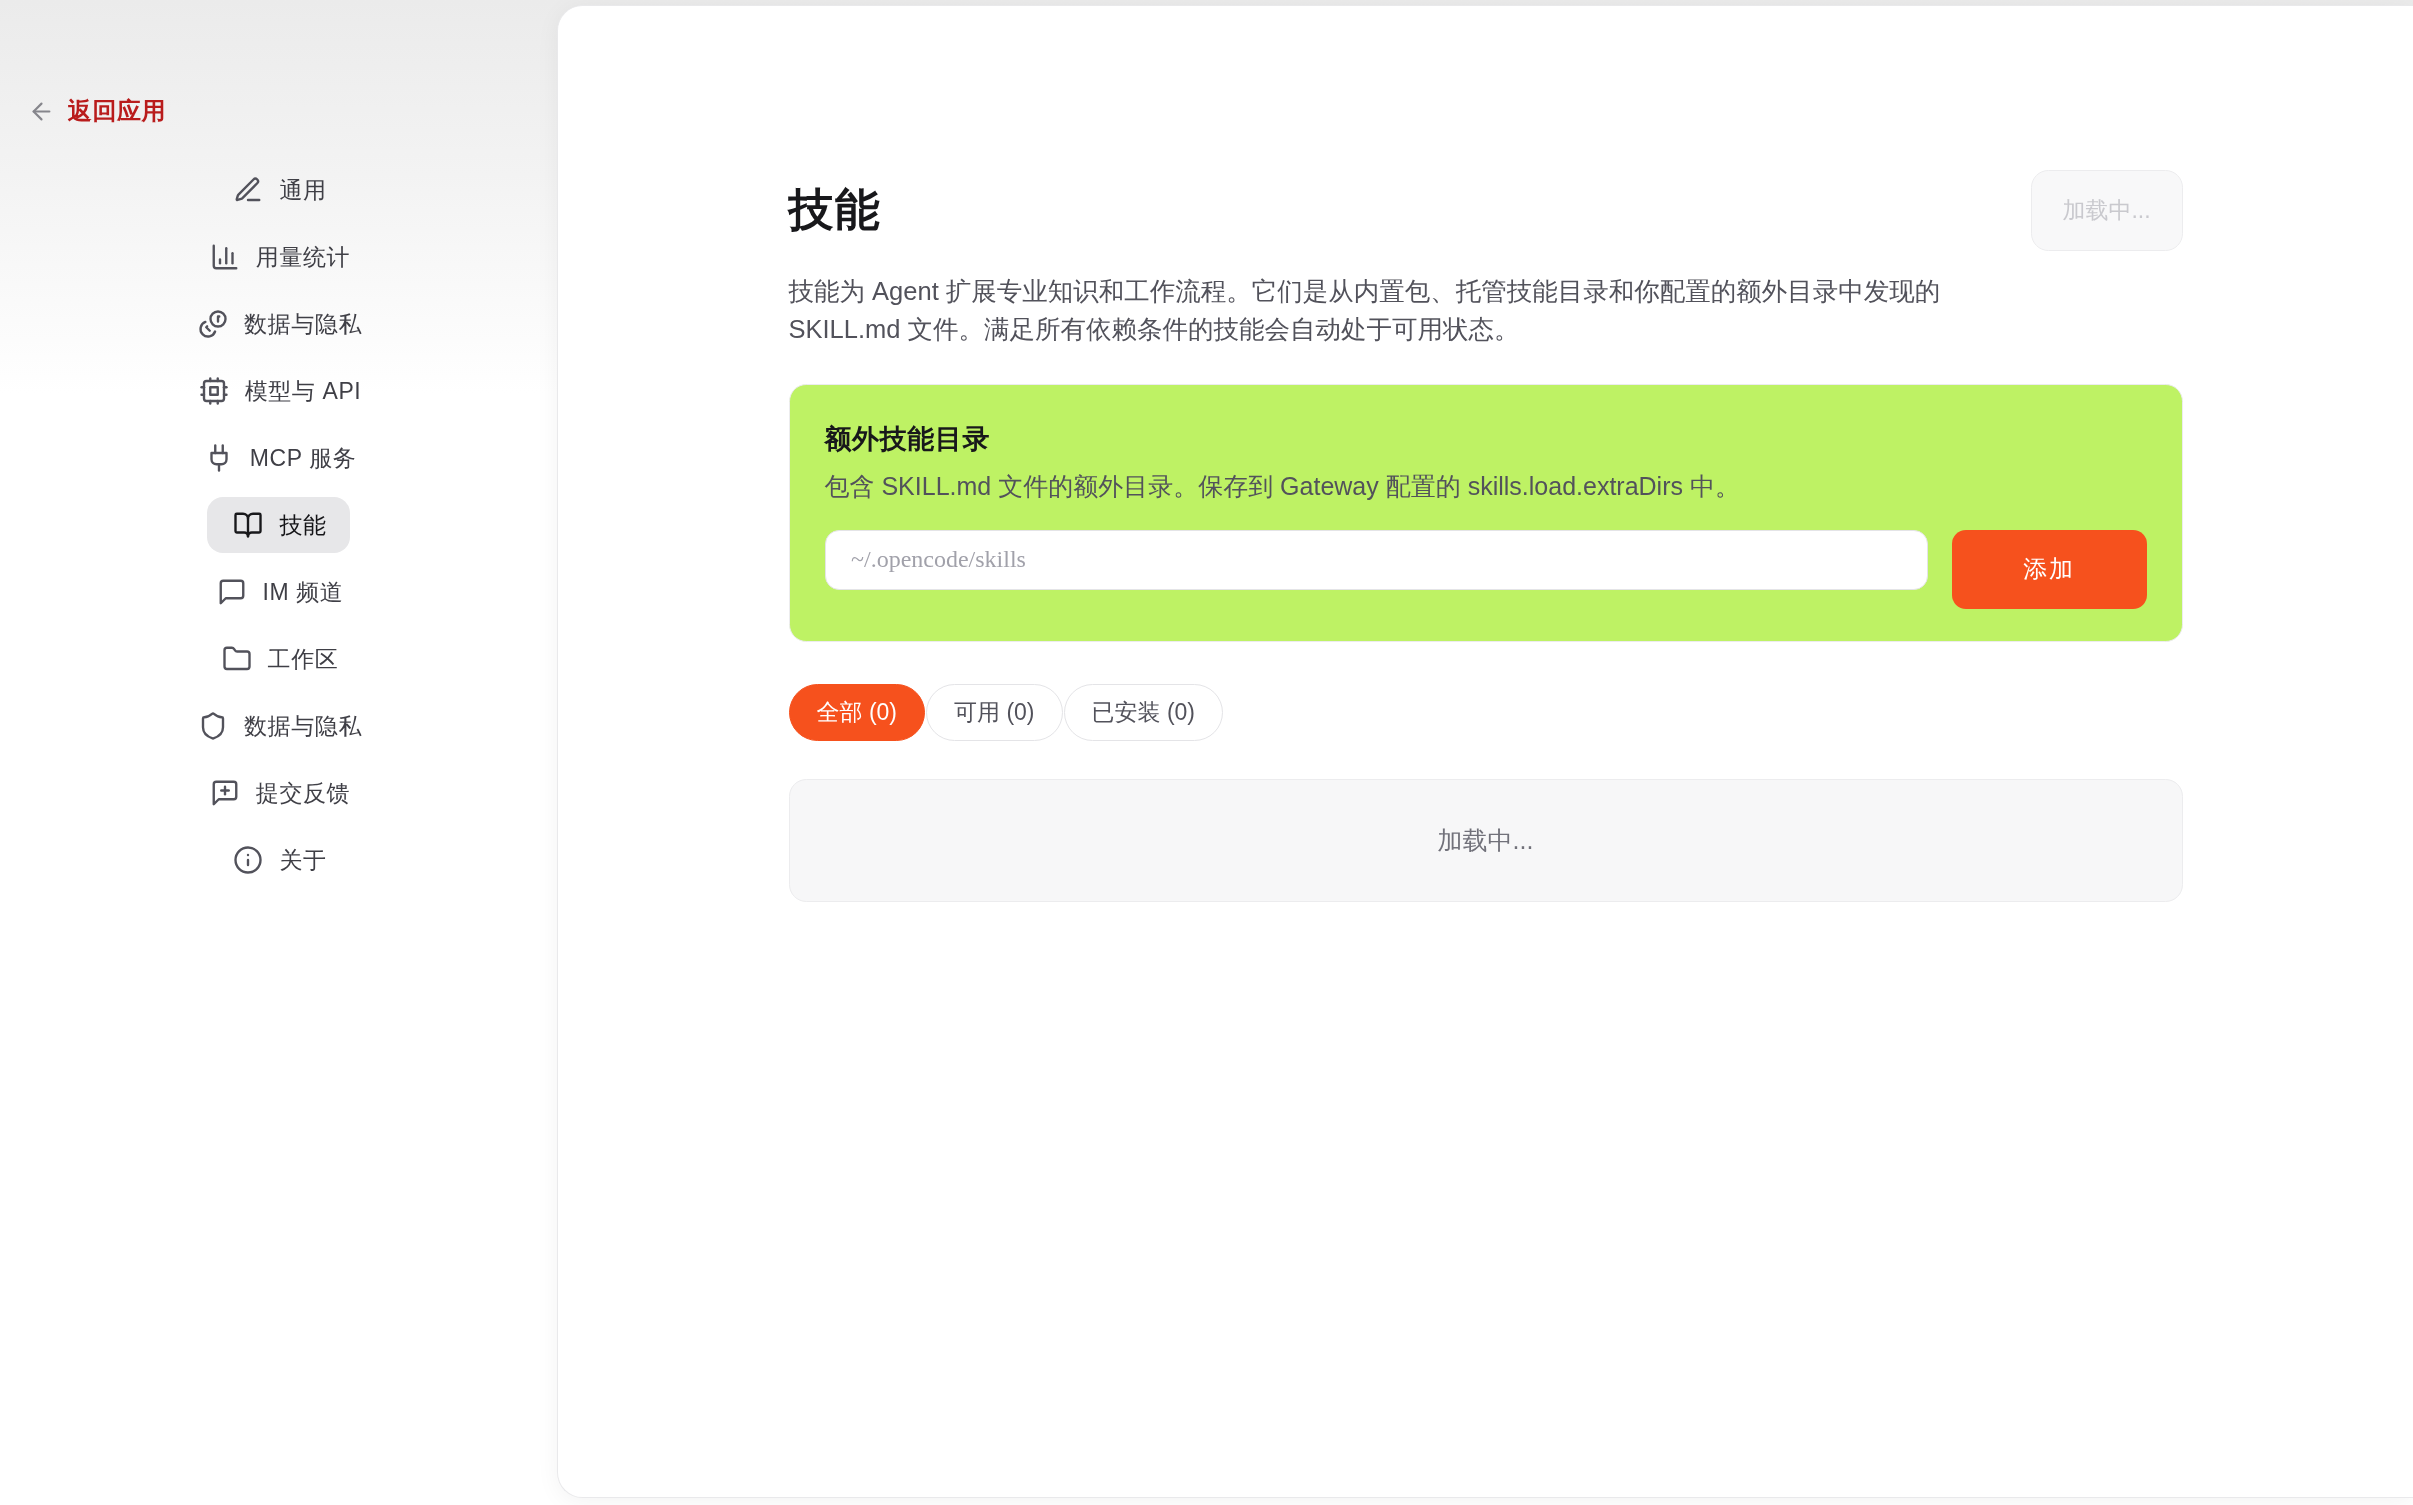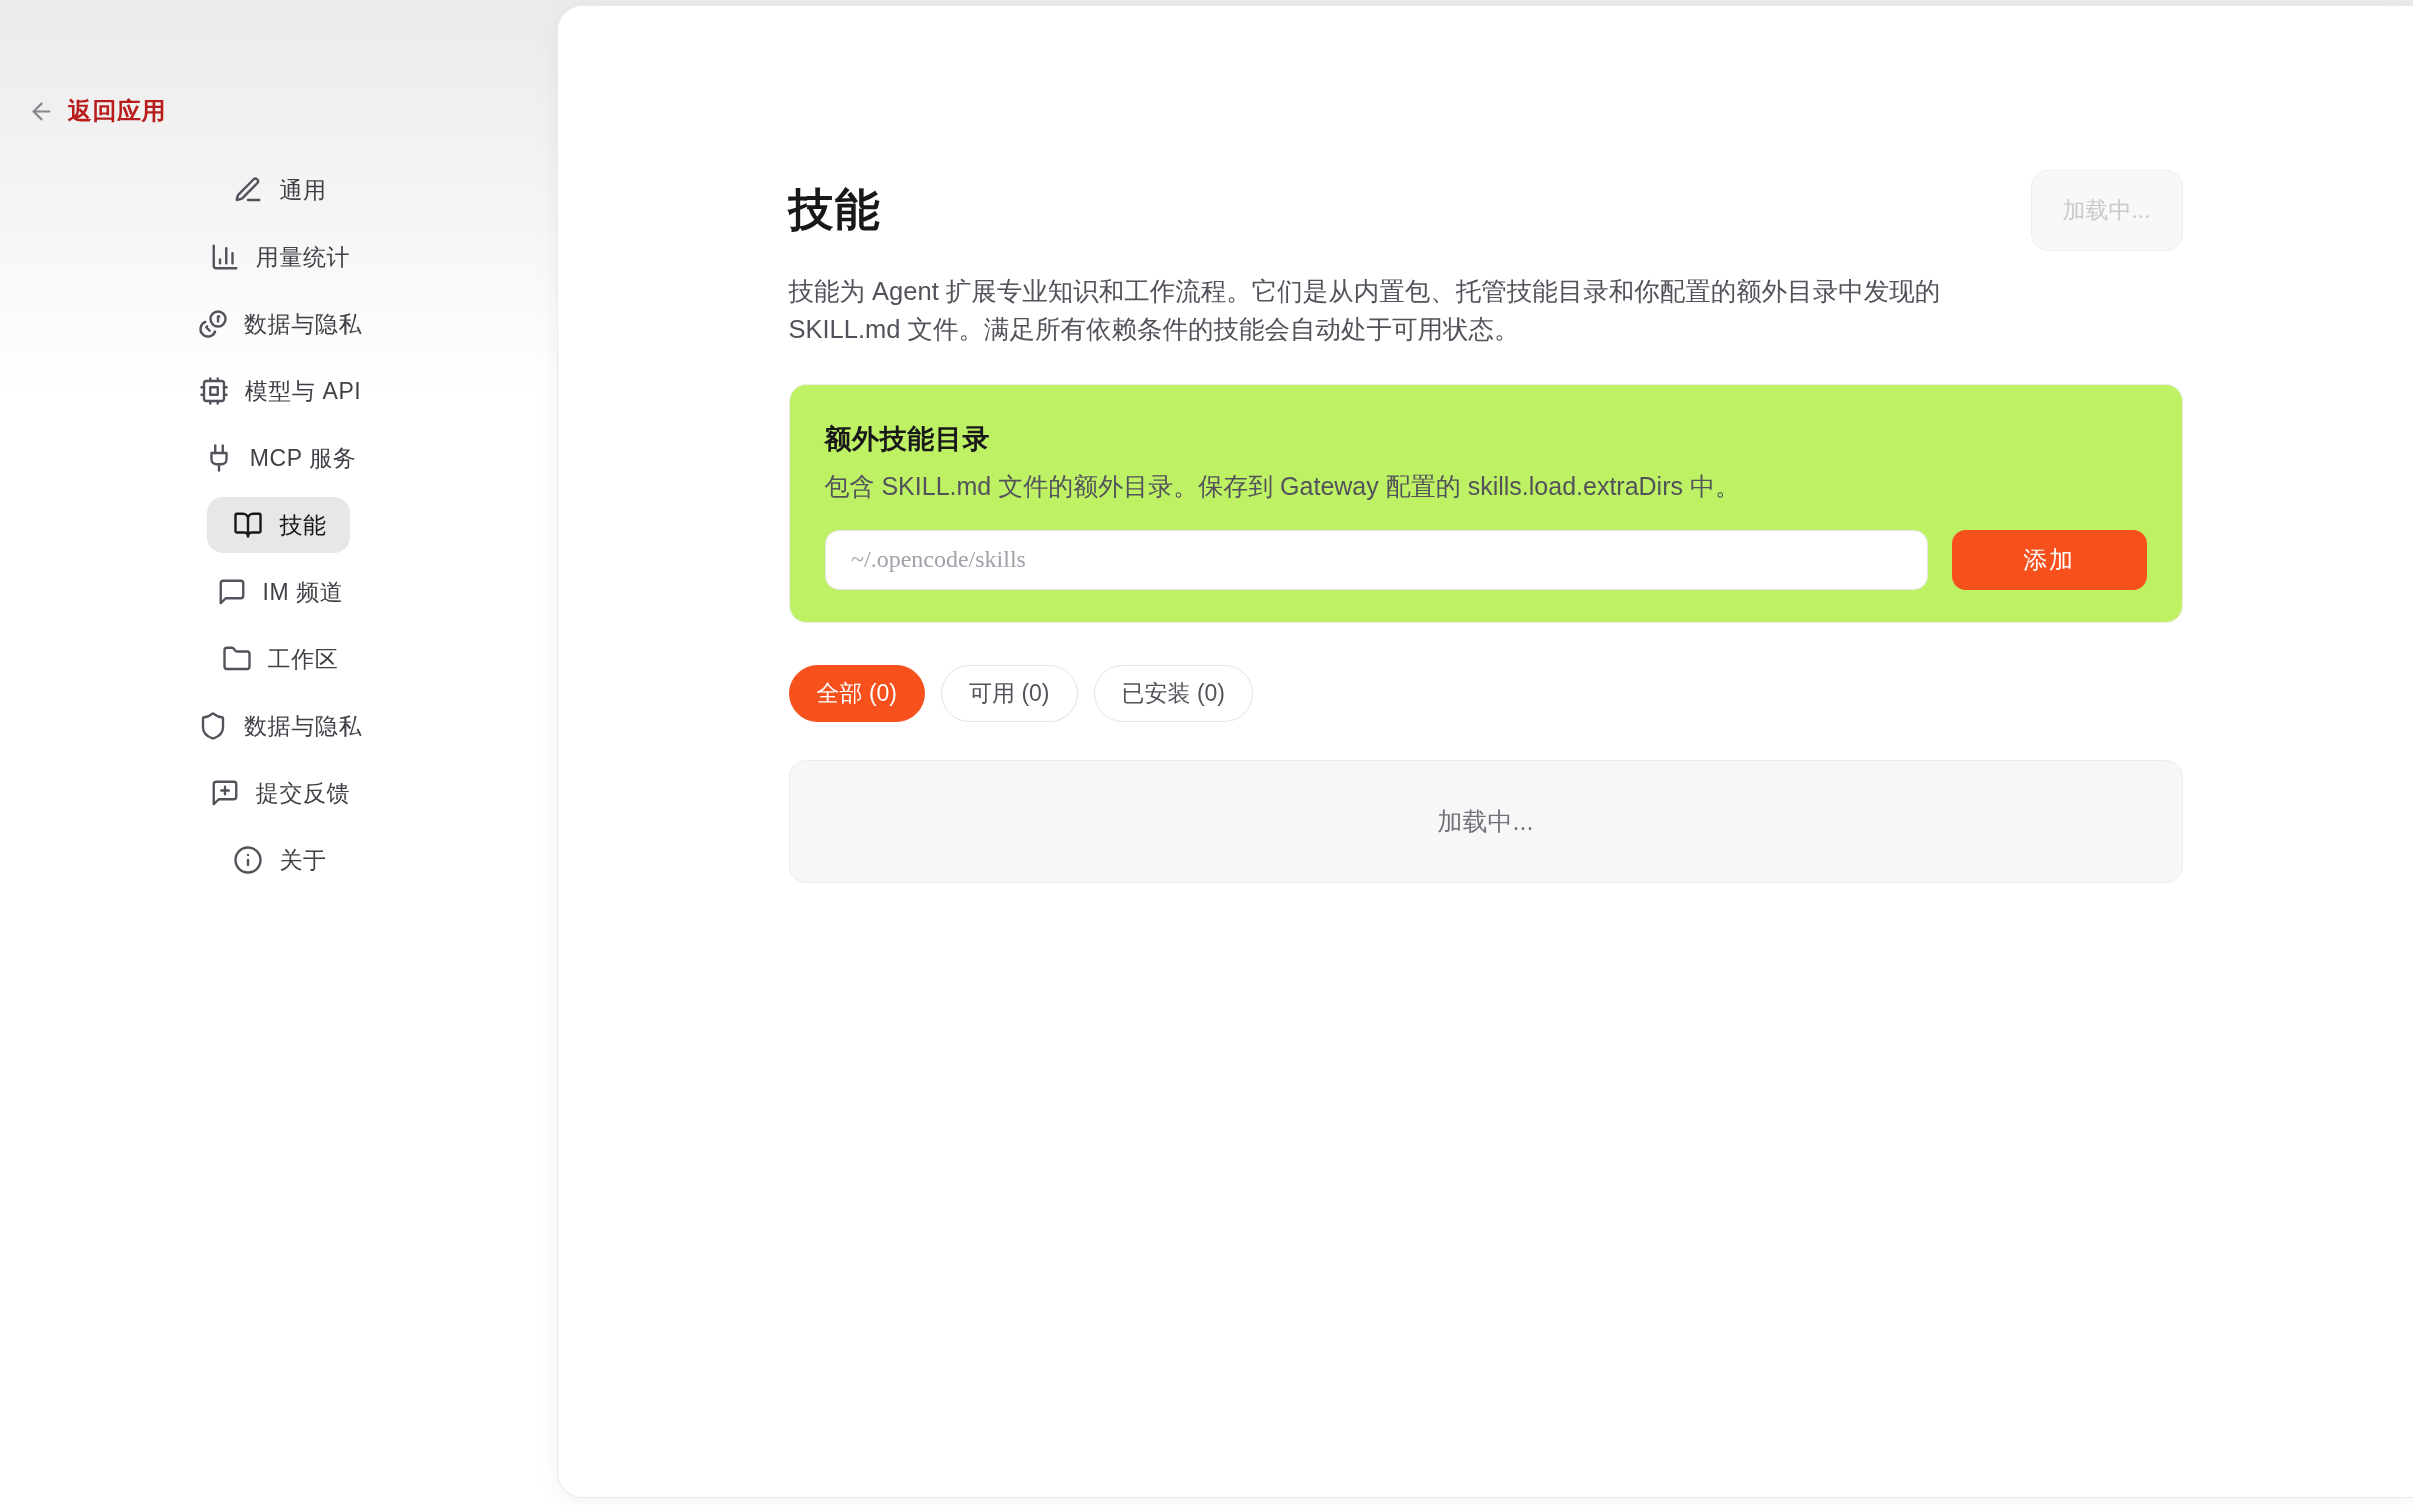--- a/index.html
+++ b/index.html
@@ -120,34 +120,34 @@
     background: #ffffff;
     border: 1.2px solid #e4e4e7;
     border-radius: 14px;
     padding: 0 25.5px;
     font-family: Liberation Serif, serif;
     font-size: 24px; color: #27272a;
     outline: none;
   }
   .dir-input::placeholder { color: #a1a1aa; }
   .add-btn {
-    width: 195px; height: 60px;
+    width: 195px; height: 79px;
     background: #f6511d;
     border: none;
     border-radius: 14px;
     font-family: inherit;
     font-size: 24px; font-weight: 500; color: #ffffff;
     letter-spacing: 1.7px;
     cursor: pointer;
     display: flex; align-items: center; justify-content: center;
   }
 
   .filters {
     margin-top: 42px;
-    display: flex; align-items: flex-start; gap: 16px;
+    display: flex; align-items: flex-start; gap: 1px;
   }
   .pill {
     height: 57px;
     padding: 0 27px;
     border-radius: 579px;
     font-family: inherit;
     font-size: 23px;
     display: flex; align-items: center; justify-content: center;
     white-space: nowrap;
     cursor: pointer;

